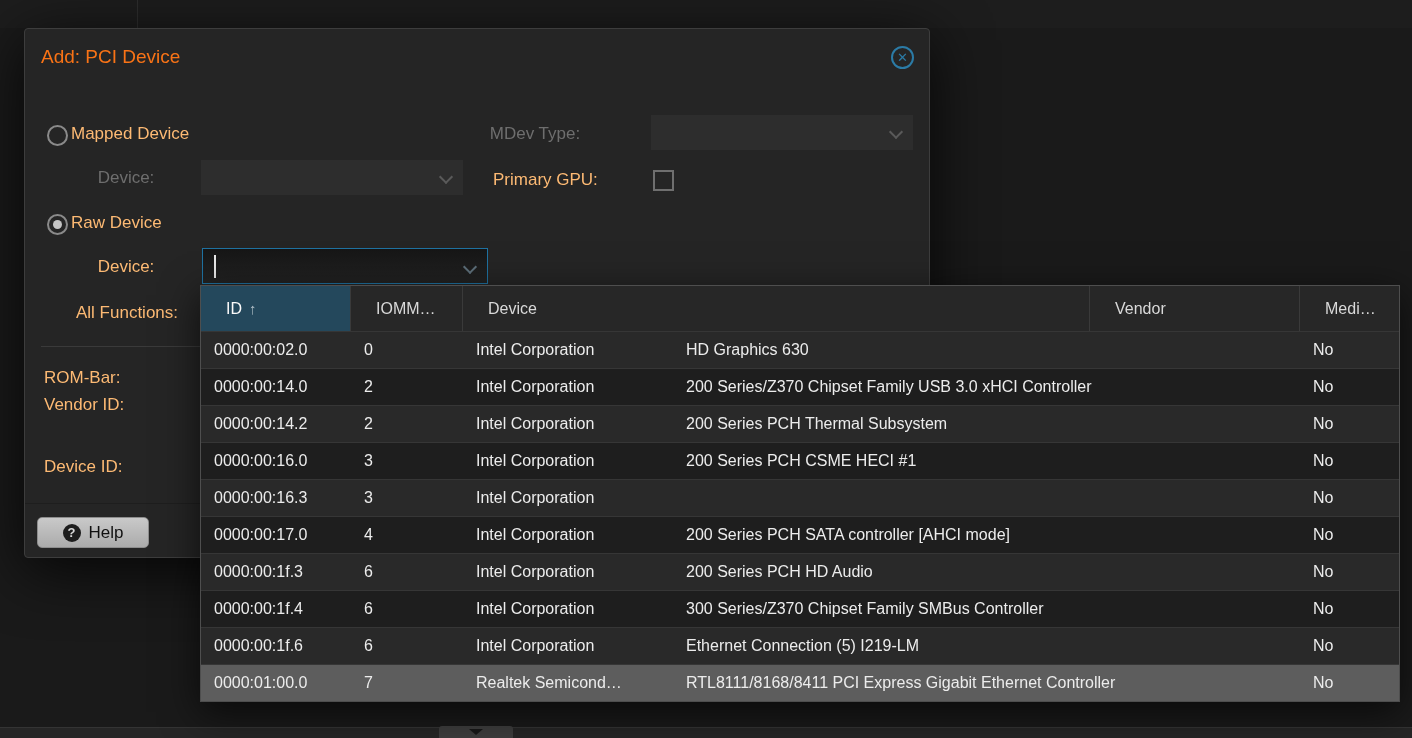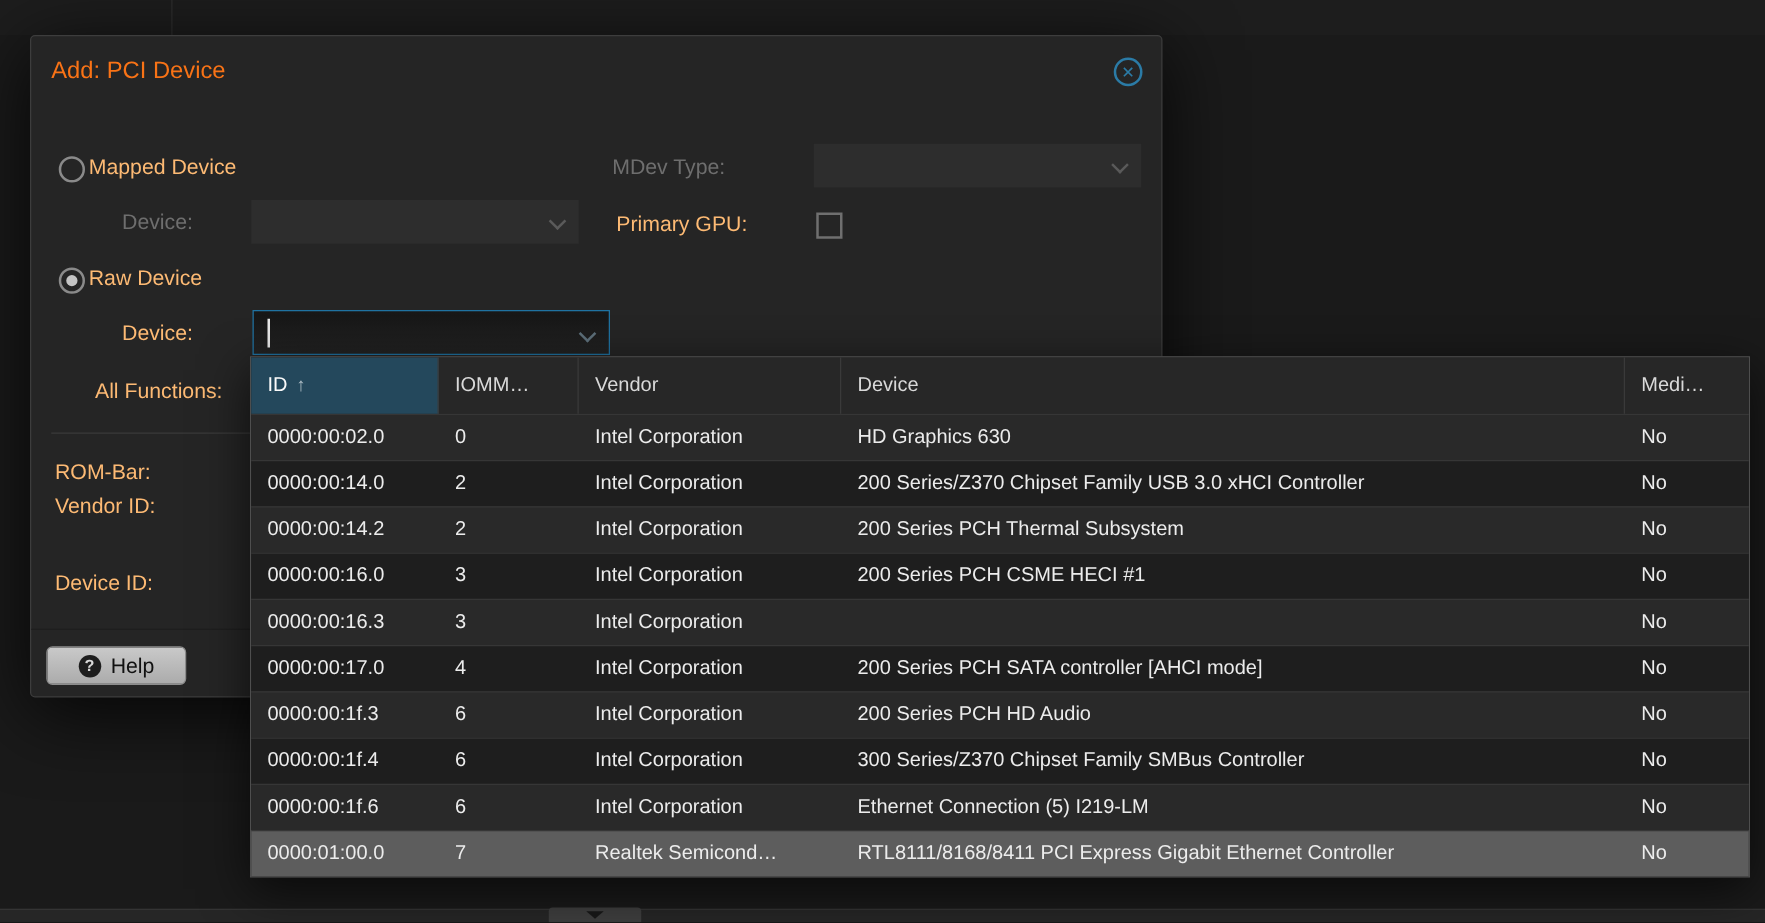--- a/index.html
+++ b/index.html
@@ -62,21 +62,21 @@
   .help-btn .txt{color:#111;font-size:17px;}
 
   
   .grid{
     position:absolute;left:200px;top:285px;width:1200px;height:417px;z-index:10;
     background:#1f1f1f;border:1px solid #4e4e4e;box-sizing:border-box;
     box-shadow:0 10px 36px rgba(0,0,0,.65);
   }
   .ghead{display:flex;height:45px;background:#272727;}
   .hcell{box-sizing:border-box;border-right:1px solid #3a3a3a;color:#d9d9d9;font-size:16px;
-    line-height:45px;padding-left:13px;white-space:nowrap;overflow:hidden;cursor:pointer;}
+    line-height:45px;padding-left:25px;white-space:nowrap;overflow:hidden;cursor:pointer;}
   .hcell:last-child{border-right:none;}
   .hcell.sorted{background:#24485c;color:#fafafa;}
   .sort-arrow{color:#aebdc6;margin-left:7px;font-size:15px;}
   .trow{display:flex;height:37px;box-sizing:border-box;border-top:1px solid #363636;cursor:pointer;}
   .trow.odd{background:#292929;}
   .trow.even{background:#1e1e1e;}
   .trow.hover{background:#5d5d5d;}
   .tcell{box-sizing:border-box;color:#ececec;font-size:16px;line-height:36px;padding-left:13px;
     white-space:nowrap;overflow:hidden;text-overflow:ellipsis;}
   .c0{width:150px;}.c1{width:112px;}.c2{width:210px;}.c3{width:627px;}.c4{width:101px;flex:1;}
@@ -133,22 +133,22 @@
     <div class="help-btn">
       <span class="qicon">?</span>
       <span class="txt">Help</span>
     </div>
   </div>
 
   <div class="grid">
     <div class="ghead" id="grid-head">
         <div class="hcell c0 sorted">ID<span class="sort-arrow">↑</span></div>
         <div class="hcell c1">IOMM…</div>
+        <div class="hcell c3">Device</div>
         <div class="hcell c2">Vendor</div>
-        <div class="hcell c3">Device</div>
         <div class="hcell c4">Medi…</div>
       </div>
     <div id="grid-body">
         <div class="trow odd">
           <div class="tcell c0">0000:00:02.0</div>
           <div class="tcell c1">0</div>
           <div class="tcell c2">Intel Corporation</div>
           <div class="tcell c3">HD Graphics 630</div>
           <div class="tcell c4">No</div>
         </div>

